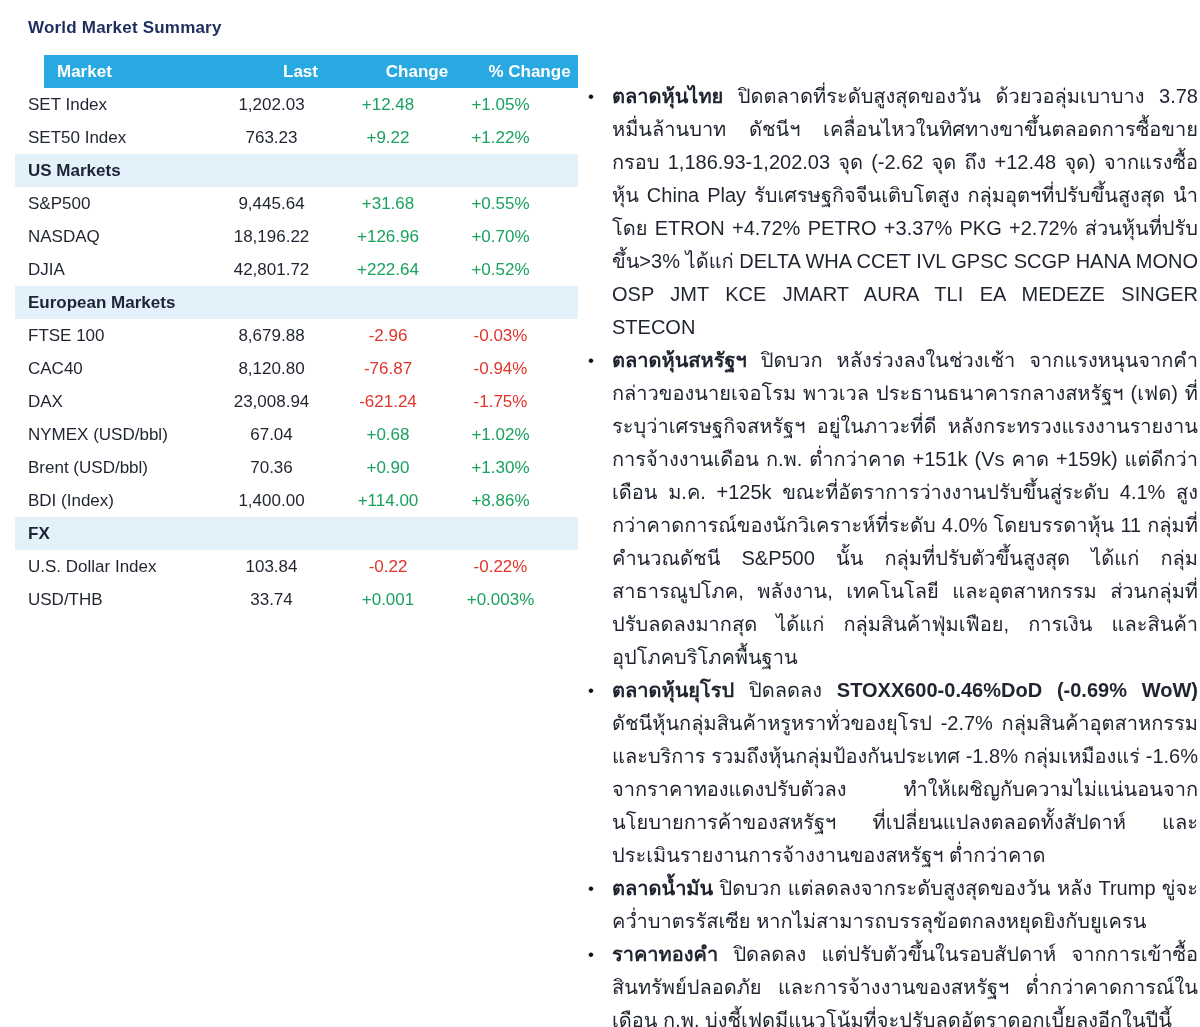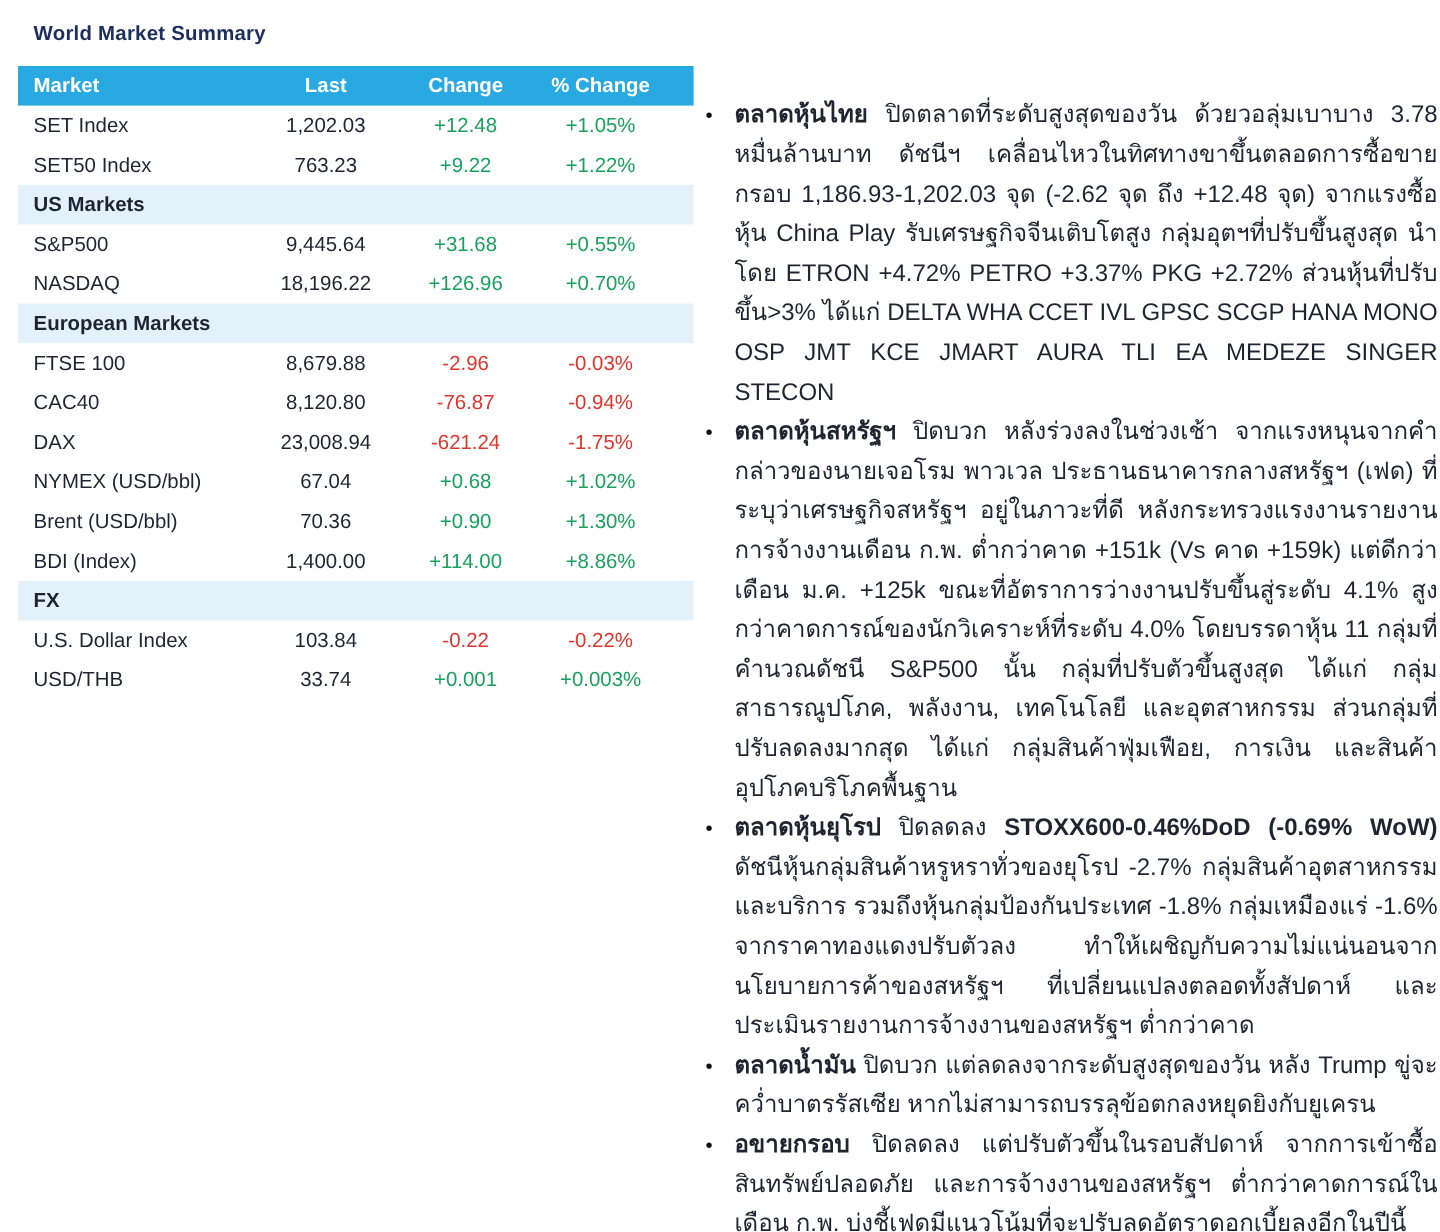--- a/index.html
+++ b/index.html
@@ -18,21 +18,21 @@
   }
   .page-title{
     position:absolute;left:28px;top:18px;
     font-size:17px;font-weight:bold;color:var(--title);letter-spacing:.2px;
   }
   .market-table{position:absolute;left:15px;top:55px;width:563px;}
   .thead,.trow{
     display:grid;grid-template-columns:190px 133px 100px 125px;
     height:33px;align-items:center;font-size:17px;
   }
-  .thead{background:var(--accent);color:#ffffff;font-weight:bold;}
+  .thead{background:var(--accent);color:#ffffff;font-weight:bold;margin-left:29px;}
   .cell.market{padding-left:13px;white-space:nowrap;overflow:hidden;}
   .cell.num{text-align:center;white-space:nowrap;}
   .trow.section{background:var(--section-bg);}
   .sec-label{font-weight:bold;color:#1d2433;}
   .up{color:var(--up);}
   .down{color:var(--down);}
   .commentary{position:absolute;left:585px;top:80px;width:613px;}
   .commentary ul{list-style:none;margin:0;padding:0;}
   .commentary li{
     position:relative;padding-left:27px;
@@ -74,20 +74,26 @@
         <span class="cell market">S&amp;P500</span>
         <span class="cell num">9,445.64</span>
         <span class="cell num up">+31.68</span>
         <span class="cell num up">+0.55%</span>
       </div>
       <div class="trow">
         <span class="cell market">NASDAQ</span>
         <span class="cell num">18,196.22</span>
         <span class="cell num up">+126.96</span>
         <span class="cell num up">+0.70%</span>
+      </div>
+      <div class="trow">
+        <span class="cell market">DJIA</span>
+        <span class="cell num">42,801.72</span>
+        <span class="cell num up">+222.64</span>
+        <span class="cell num up">+0.52%</span>
       </div>
       <div class="trow section">
         <span class="cell market sec-label">European Markets</span>
       </div>
       <div class="trow">
         <span class="cell market">FTSE 100</span>
         <span class="cell num">8,679.88</span>
         <span class="cell num down">-2.96</span>
         <span class="cell num down">-0.03%</span>
       </div>
@@ -138,15 +144,15 @@
       </div>
     </div>
 </div>
 
 <div class="commentary">
   <ul>
       <li><span class="marker">•</span><span><span class="b">ตลาดหุ้นไทย </span><span>ปิดตลาดที่ระดับสูงสุดของวัน ด้วยวอลุ่มเบาบาง 3.78 หมื่นล้านบาท ดัชนีฯ เคลื่อนไหวในทิศทางขาขึ้นตลอดการซื้อขายกรอบ 1,186.93-1,202.03 จุด (-2.62 จุด ถึง +12.48 จุด) จากแรงซื้อหุ้น China Play รับเศรษฐกิจจีนเติบโตสูง กลุ่มอุตฯที่ปรับขึ้นสูงสุด นำโดย ETRON +4.72% PETRO +3.37% PKG +2.72% ส่วนหุ้นที่ปรับขึ้น&gt;3% ได้แก่ DELTA WHA CCET IVL GPSC SCGP HANA MONO OSP JMT KCE JMART AURA TLI EA MEDEZE SINGER STECON</span></span></li>
       <li><span class="marker">•</span><span><span class="b">ตลาดหุ้นสหรัฐฯ </span><span>ปิดบวก หลังร่วงลงในช่วงเช้า จากแรงหนุนจากคำกล่าวของนายเจอโรม พาวเวล ประธานธนาคารกลางสหรัฐฯ (เฟด) ที่ระบุว่าเศรษฐกิจสหรัฐฯ อยู่ในภาวะที่ดี หลังกระทรวงแรงงานรายงานการจ้างงานเดือน ก.พ. ต่ำกว่าคาด +151k (Vs คาด +159k) แต่ดีกว่าเดือน ม.ค. +125k ขณะที่อัตราการว่างงานปรับขึ้นสู่ระดับ 4.1% สูงกว่าคาดการณ์ของนักวิเคราะห์ที่ระดับ 4.0% โดยบรรดาหุ้น 11 กลุ่มที่คำนวณดัชนี S&amp;P500 นั้น กลุ่มที่ปรับตัวขึ้นสูงสุด ได้แก่ กลุ่มสาธารณูปโภค, พลังงาน, เทคโนโลยี และอุตสาหกรรม ส่วนกลุ่มที่ปรับลดลงมากสุด ได้แก่ กลุ่มสินค้าฟุ่มเฟือย, การเงิน และสินค้าอุปโภคบริโภคพื้นฐาน</span></span></li>
       <li><span class="marker">•</span><span><span class="b">ตลาดหุ้นยุโรป </span><span>ปิดลดลง </span><span class="b">STOXX600-0.46%DoD (-0.69% WoW)</span><span> ดัชนีหุ้นกลุ่มสินค้าหรูหราทั่วของยุโรป -2.7% กลุ่มสินค้าอุตสาหกรรมและบริการ รวมถึงหุ้นกลุ่มป้องกันประเทศ -1.8% กลุ่มเหมืองแร่ -1.6% จากราคาทองแดงปรับตัวลง ทำให้เผชิญกับความไม่แน่นอนจากนโยบายการค้าของสหรัฐฯ ที่เปลี่ยนแปลงตลอดทั้งสัปดาห์ และประเมินรายงานการจ้างงานของสหรัฐฯ ต่ำกว่าคาด</span></span></li>
       <li><span class="marker">•</span><span><span class="b">ตลาดน้ำมัน </span><span>ปิดบวก แต่ลดลงจากระดับสูงสุดของวัน หลัง Trump ขู่จะคว่ำบาตรรัสเซีย หากไม่สามารถบรรลุข้อตกลงหยุดยิงกับยูเครน</span></span></li>
-      <li><span class="marker">•</span><span><span class="b">อขายกรอบ </span><span>ปิดลดลง แต่ปรับตัวขึ้นในรอบสัปดาห์ จากการเข้าซื้อสินทรัพย์ปลอดภัย และการจ้างงานของสหรัฐฯ ต่ำกว่าคาดการณ์ในเดือน ก.พ. บ่งชี้เฟดมีแนวโน้มที่จะปรับลดอัตราดอกเบี้ยลงอีกในปีนี้</span></span></li>
+      <li><span class="marker">•</span><span><span class="b">ราคาทองคำ </span><span>ปิดลดลง แต่ปรับตัวขึ้นในรอบสัปดาห์ จากการเข้าซื้อสินทรัพย์ปลอดภัย และการจ้างงานของสหรัฐฯ ต่ำกว่าคาดการณ์ในเดือน ก.พ. บ่งชี้เฟดมีแนวโน้มที่จะปรับลดอัตราดอกเบี้ยลงอีกในปีนี้</span></span></li>
     </ul>
 </div>
 
 </body></html>

